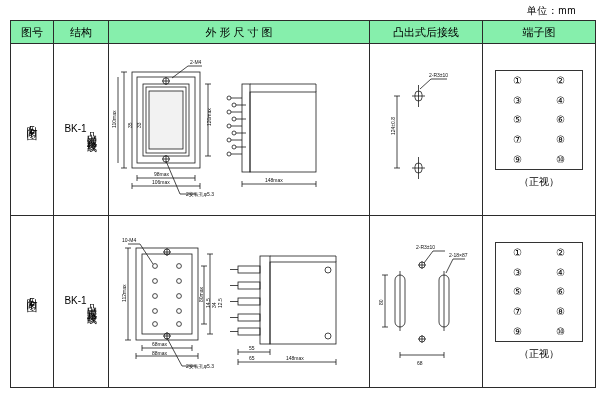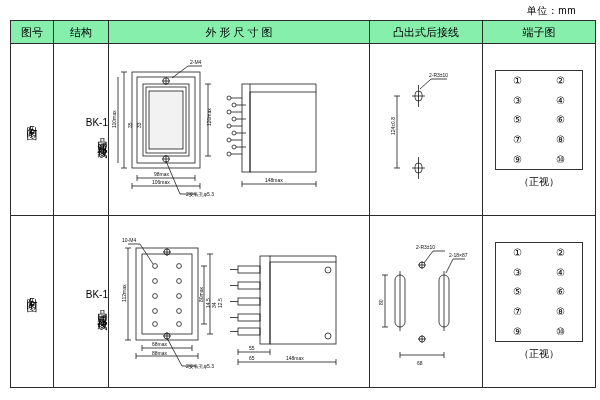--- a/index.html
+++ b/index.html
@@ -42,21 +42,21 @@
   .vtext{
     writing-mode:vertical-rl;
     text-orientation:upright;
     letter-spacing:3px;
     line-height:1.1;
     font-size:11px;
     display:inline-block;
   }
   .vtext.small{font-size:10px;letter-spacing:2px;}
   .struct-cell{font-size:11px;}
-  .struct-inner{display:flex;flex-direction:column;align-items:flex-end;justify-content:center;height:100%;}
+  .struct-inner{display:flex;flex-direction:row;align-items:center;justify-content:center;height:100%;}
   .struct-top{font-size:10px;margin-bottom:2px;}
   .row-body{height:160px;}
 
   
   .svgbox{display:block;margin:0 auto;}
 
   .term-wrap{display:flex;flex-direction:column;align-items:center;justify-content:center;height:100%;}
   .term-box{
     border:1px solid #333;
     width:86px;height:98px;

